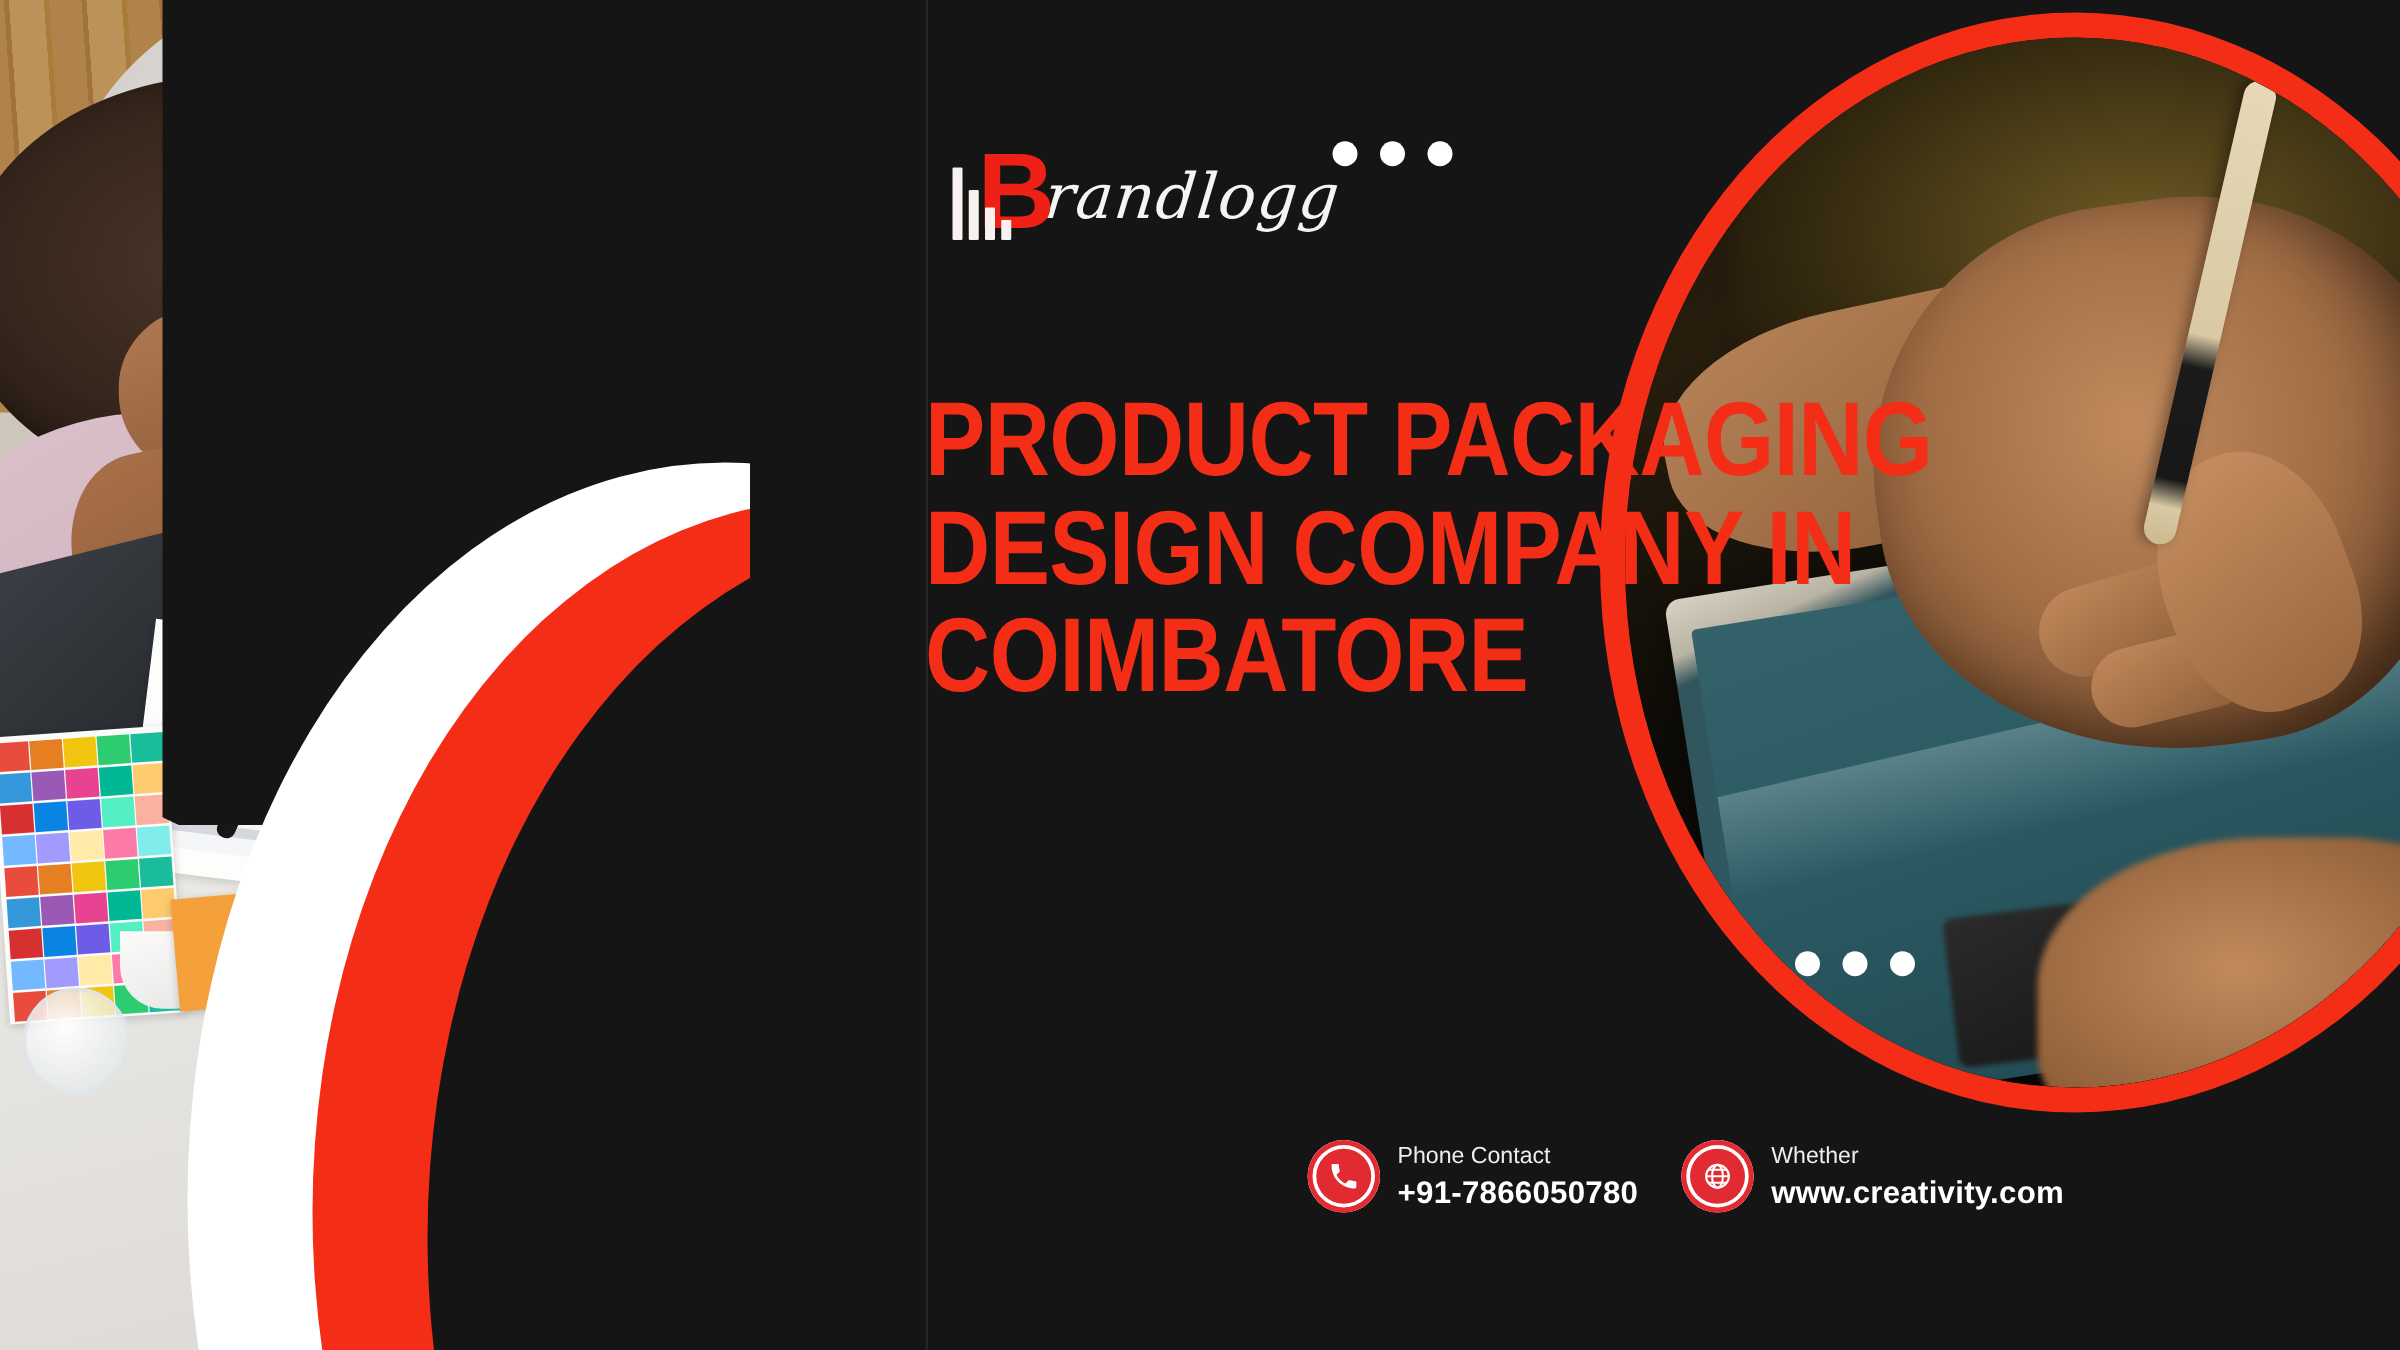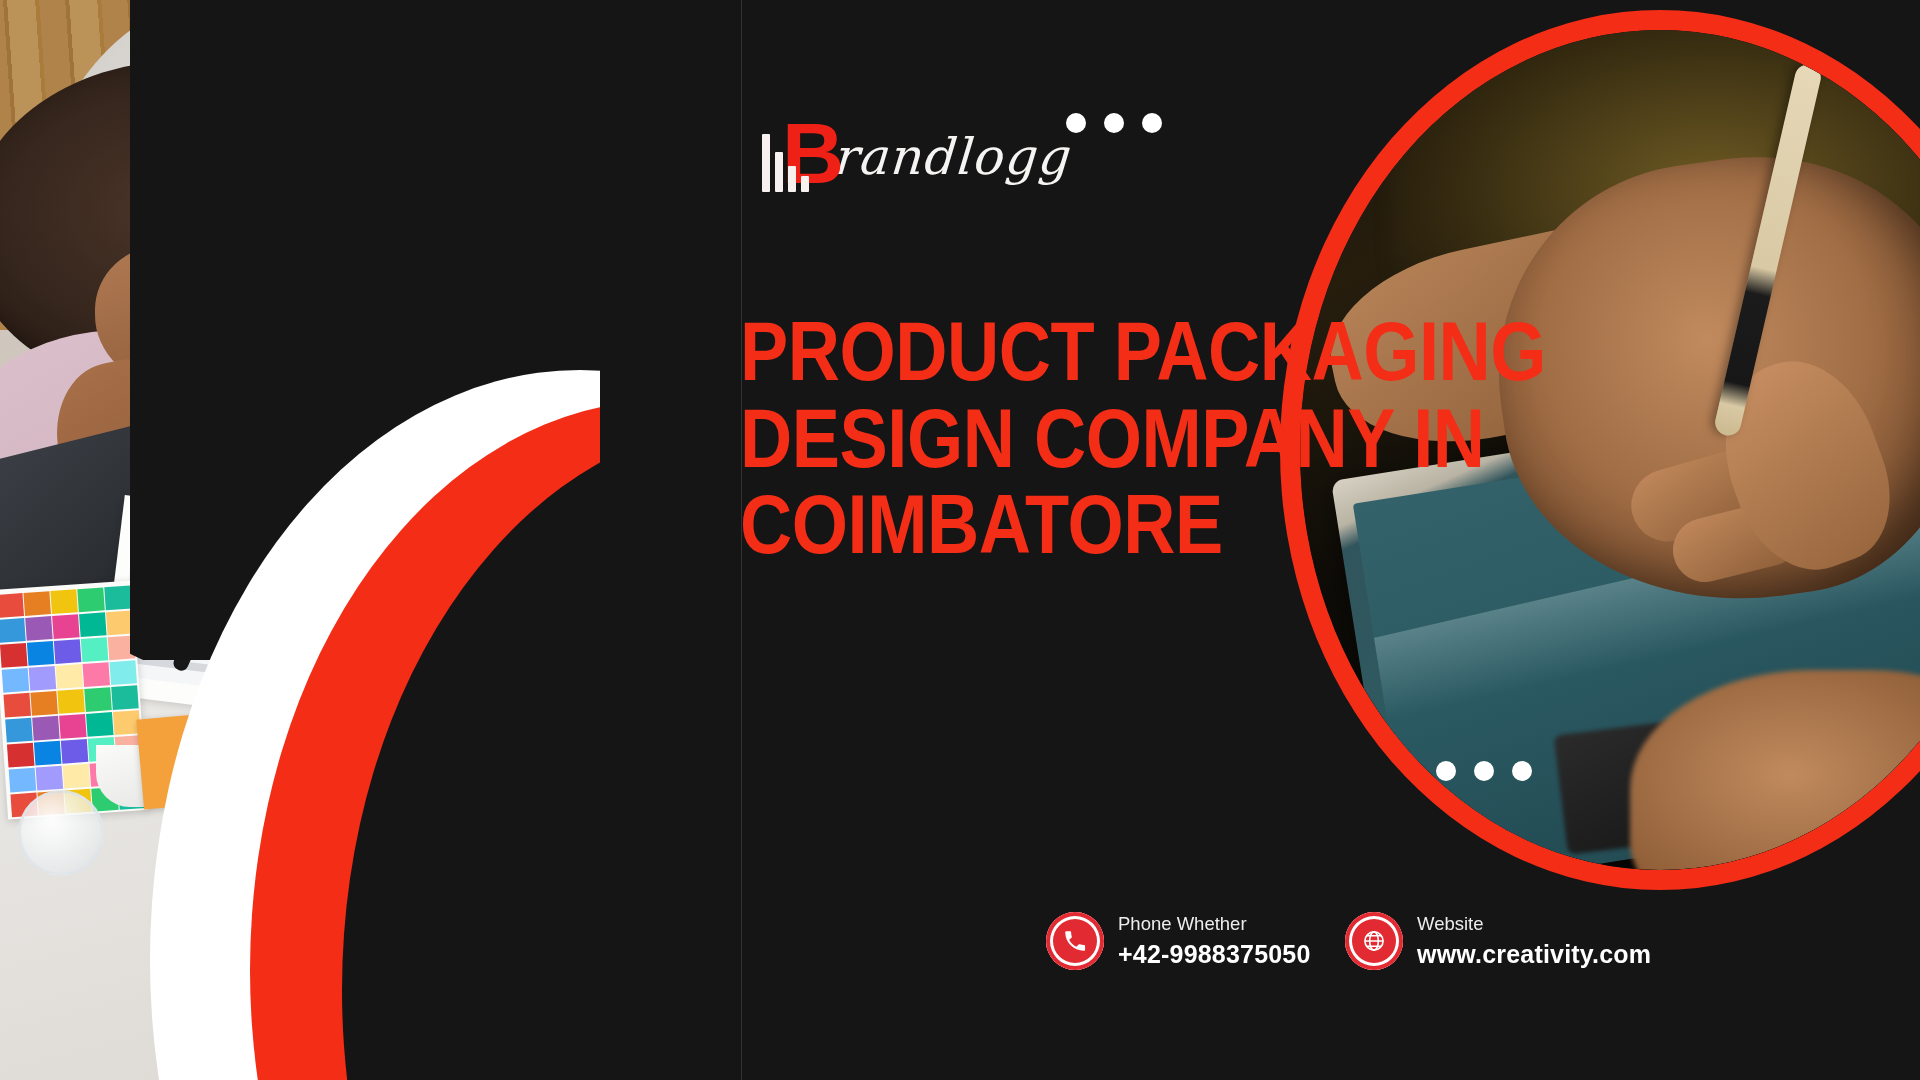--- a/index.html
+++ b/index.html
@@ -598,34 +598,34 @@
 
 
 
   <div class="contact contact-phone">
     <span class="c-icon">
       <svg width="26" height="26" viewBox="0 0 24 24" aria-hidden="true">
         <path fill="#ffffff" d="M6.6 10.8c1.4 2.8 3.8 5.1 6.6 6.6l2.2-2.2c.3-.3.7-.4 1.1-.2 1.2.4 2.5.6 3.8.6.6 0 1 .4 1 1V20c0 .6-.4 1-1 1C10.6 21 3 13.4 3 4c0-.6.4-1 1-1h3.4c.6 0 1 .4 1 1 0 1.3.2 2.6.6 3.8.1.4 0 .8-.2 1.1l-2.2 1.9z"></path>
       </svg>
     </span>
     <span class="c-text">
-      <span class="c-label">Phone Whether</span>
-      <span class="c-value">+42-9988375050</span>
+      <span class="c-label">Phone Contact</span>
+      <span class="c-value">+91-7866050780</span>
     </span>
   </div>
 
   <div class="contact contact-web">
     <span class="c-icon">
       <svg width="26" height="26" viewBox="0 0 24 24" aria-hidden="true">
         <g fill="none" stroke="#ffffff" stroke-width="1.5">
           <circle cx="12" cy="12" r="8.4"></circle>
           <ellipse cx="12" cy="12" rx="4" ry="8.4"></ellipse>
           <path d="M3.6 12h16.8M5 7.2h14M5 16.8h14"></path>
         </g>
       </svg>
     </span>
     <span class="c-text">
-      <span class="c-label">Website</span>
+      <span class="c-label">Whether</span>
       <span class="c-value">www.creativity.com</span>
     </span>
   </div>
 
 </div>
 
 </body></html>

